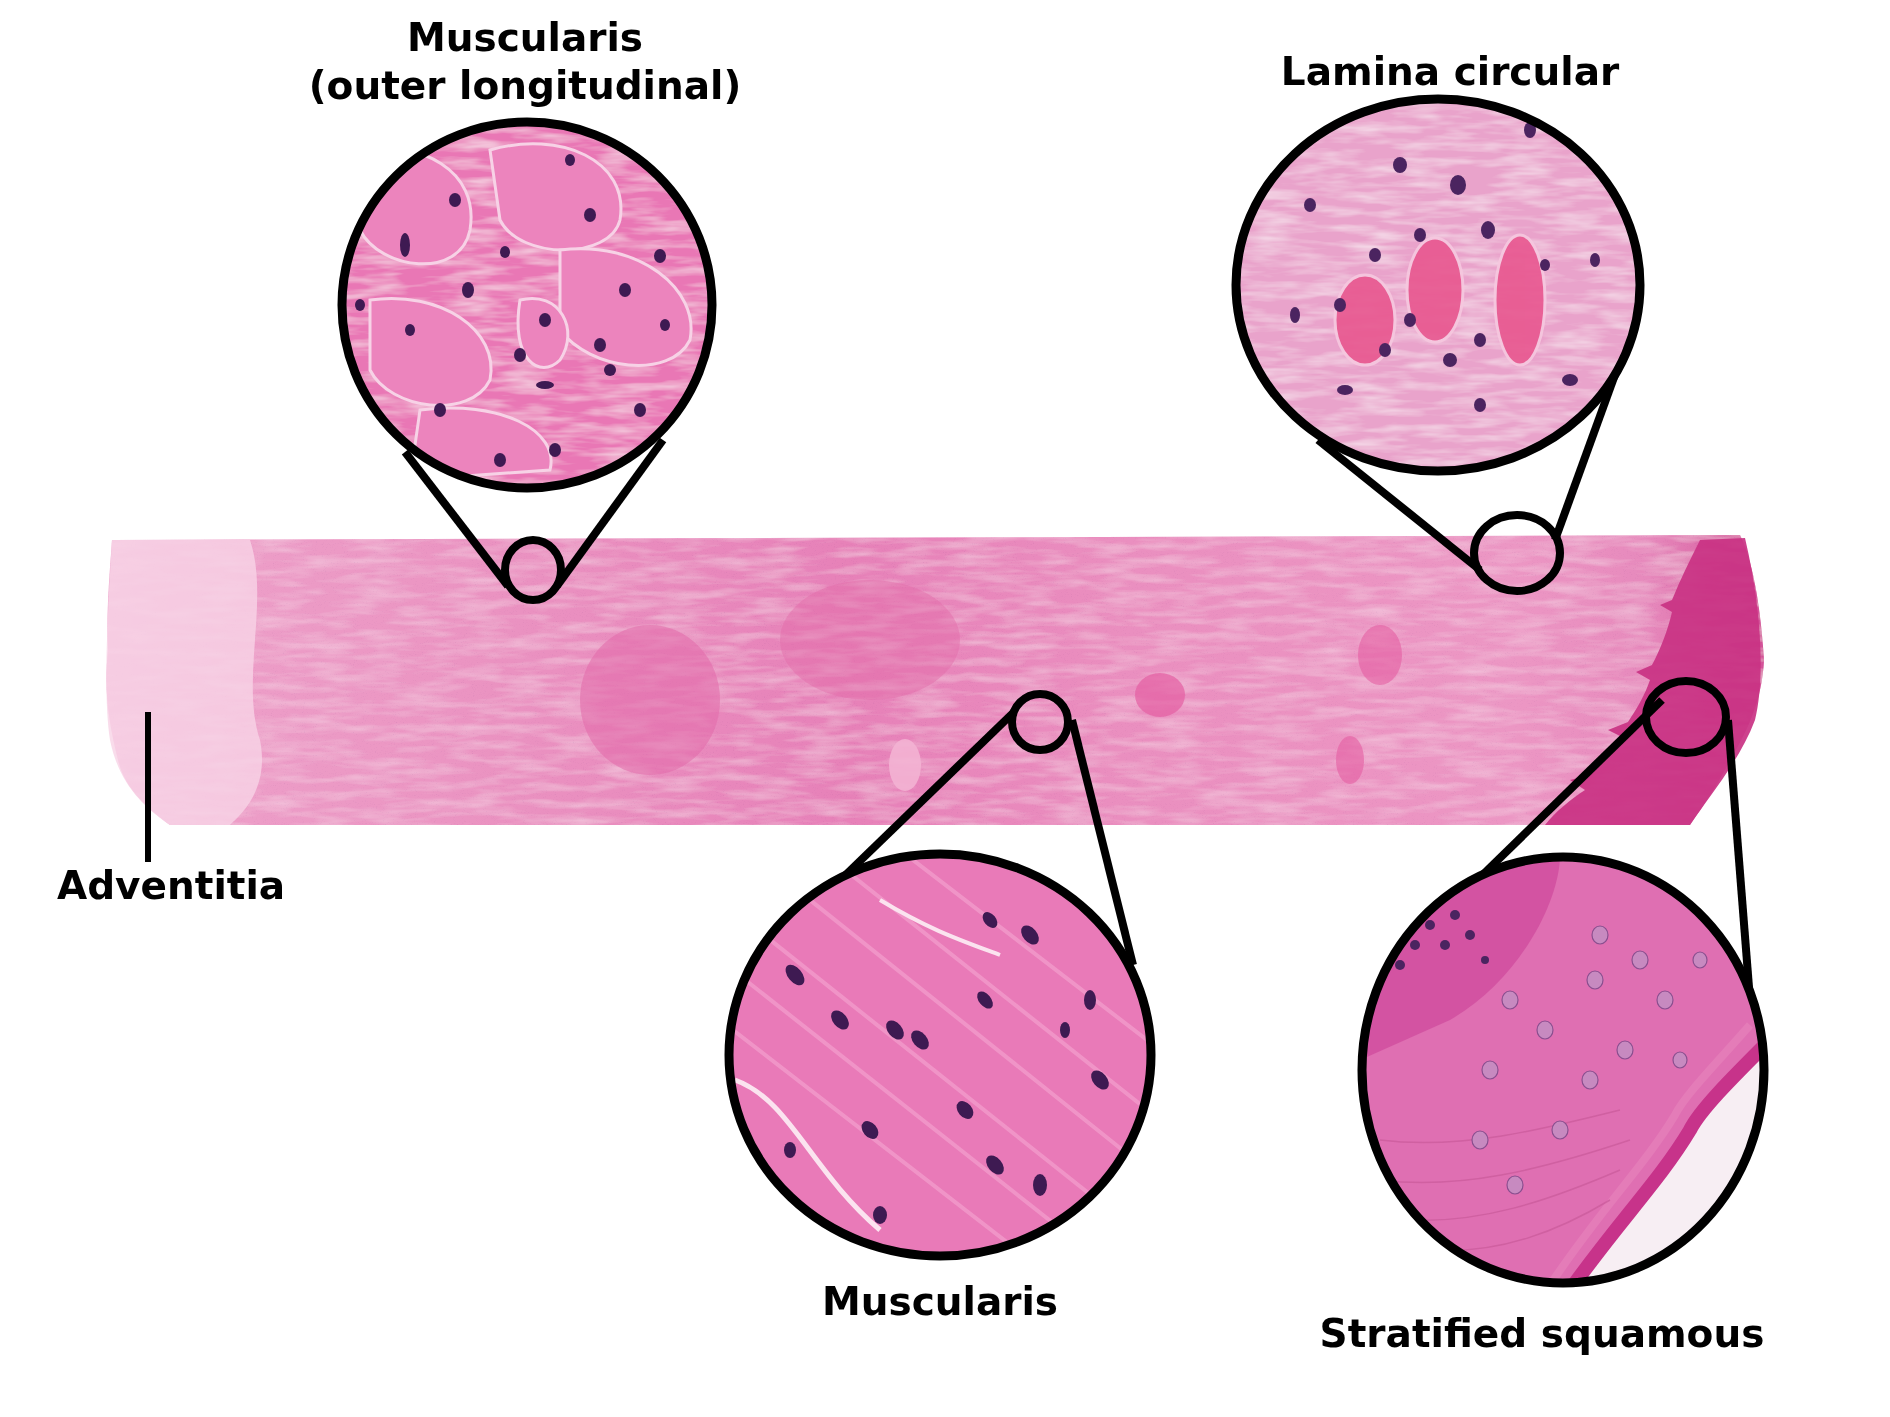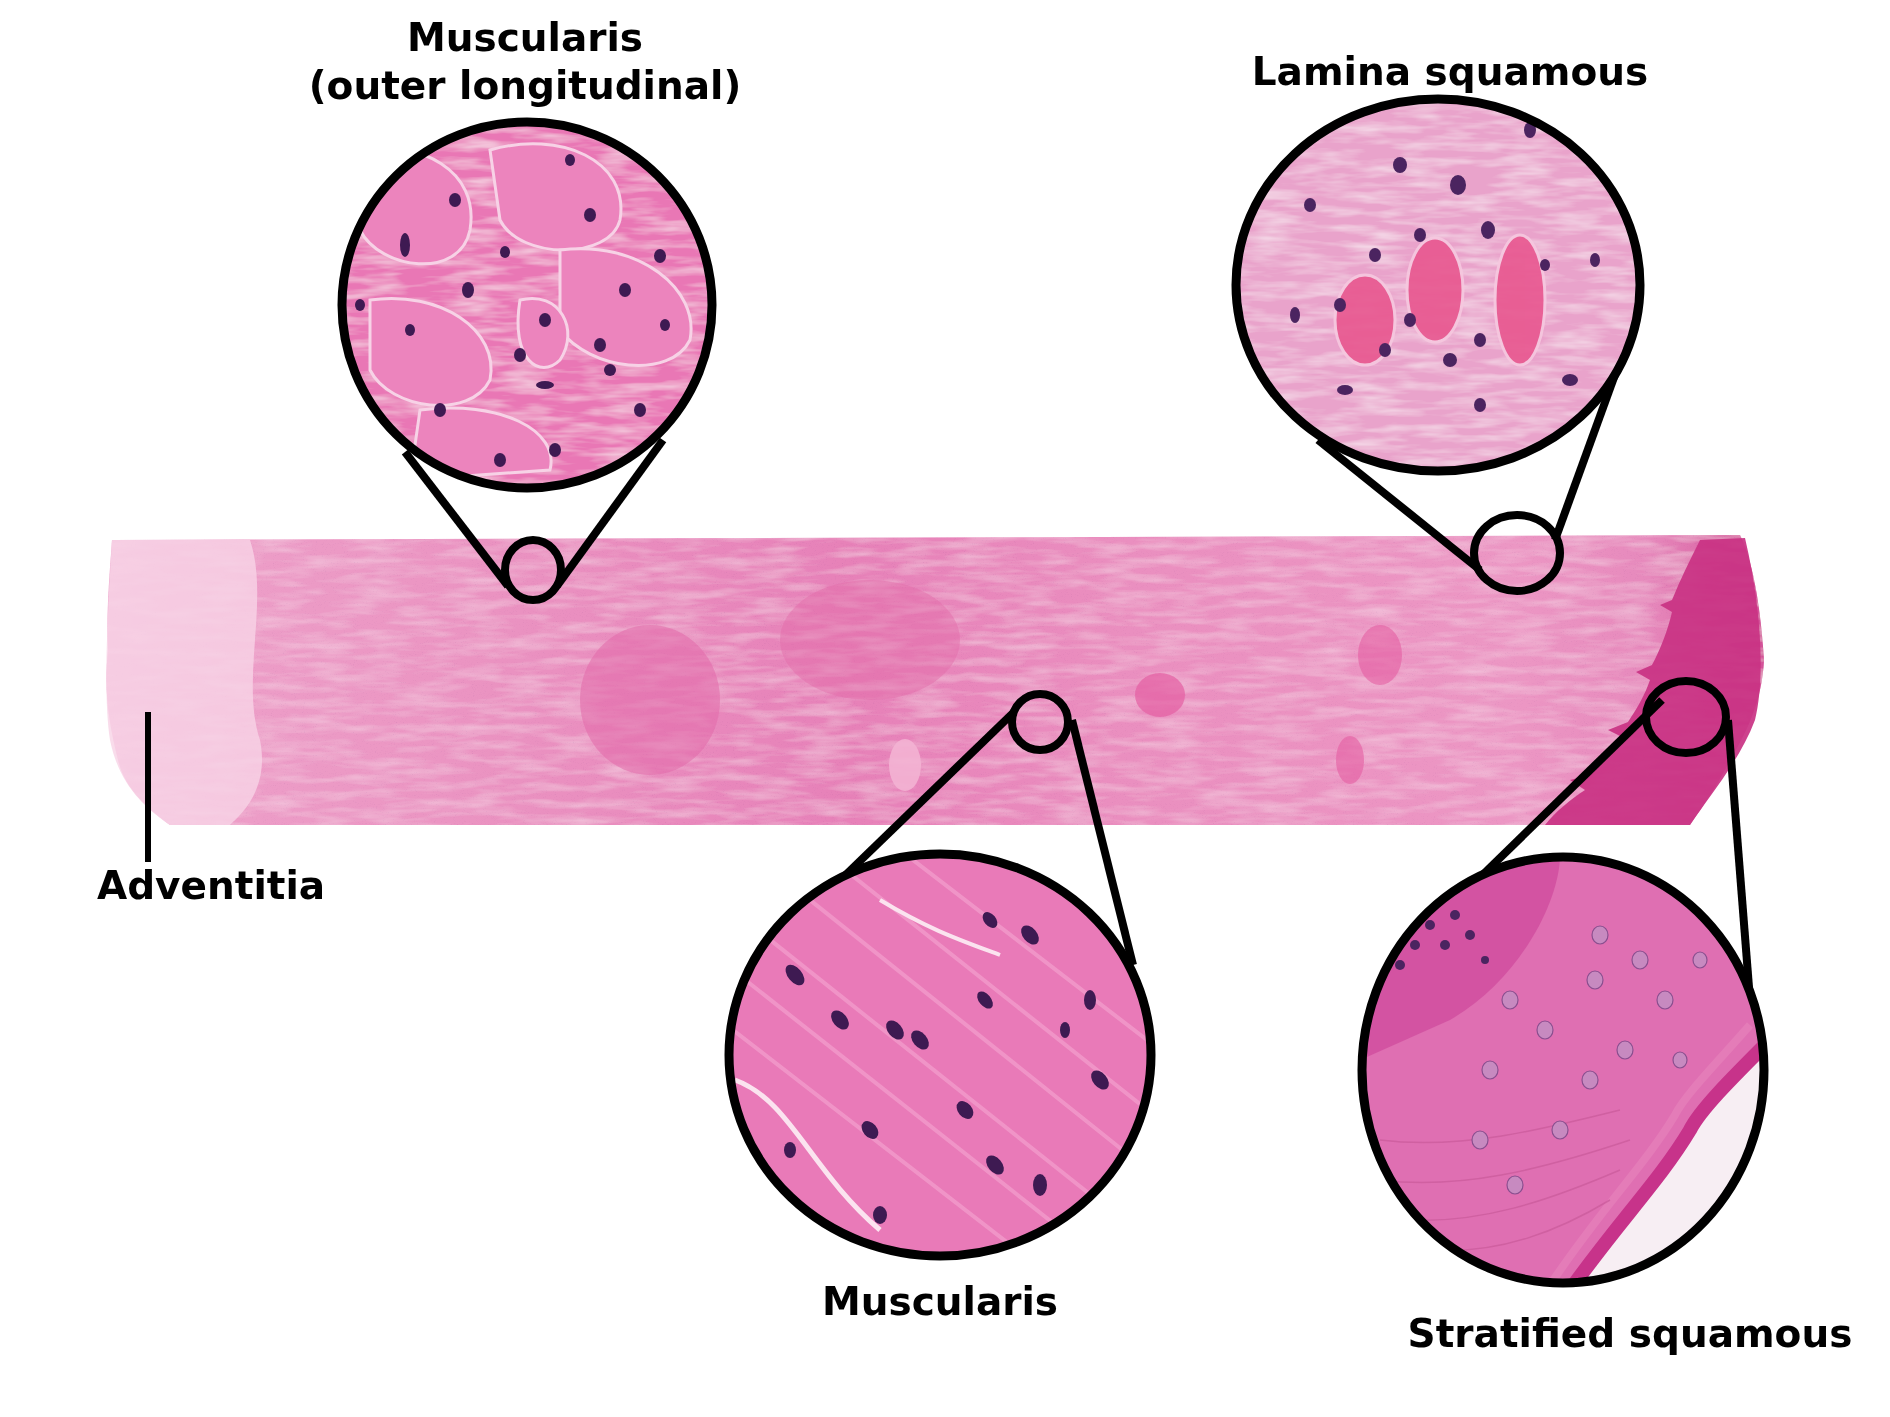--- a/index.html
+++ b/index.html
@@ -235,26 +235,26 @@
 
   <line x1="148" y1="712" x2="148" y2="862" stroke="#000" stroke-width="6"></line>
 </svg>
 
 <div class="label" style="left:525px; top:14px; transform:translateX(-50%);">
   <span>Muscularis</span>
   <span>(outer longitudinal)</span>
 </div>
 
 <div class="label" style="left:1450px; top:48px; transform:translateX(-50%);">
-  <span>Lamina squamous</span>
+  <span>Lamina circular</span>
 </div>
 
 <div class="label" style="left:940px; top:1278px; transform:translateX(-50%);">
   <span>Muscularis</span>
 </div>
 
-<div class="label" style="left:1630px; top:1310px; transform:translateX(-50%);">
+<div class="label" style="left:1542px; top:1310px; transform:translateX(-50%);">
   <span>Stratified squamous</span>
 </div>
 
-<div class="label" style="left:57px; top:862px; text-align:right;margin-left:40px;">
+<div class="label" style="left:57px; top:862px; text-align:right;">
   <span>Adventitia</span>
 </div>
 
 </body></html>

